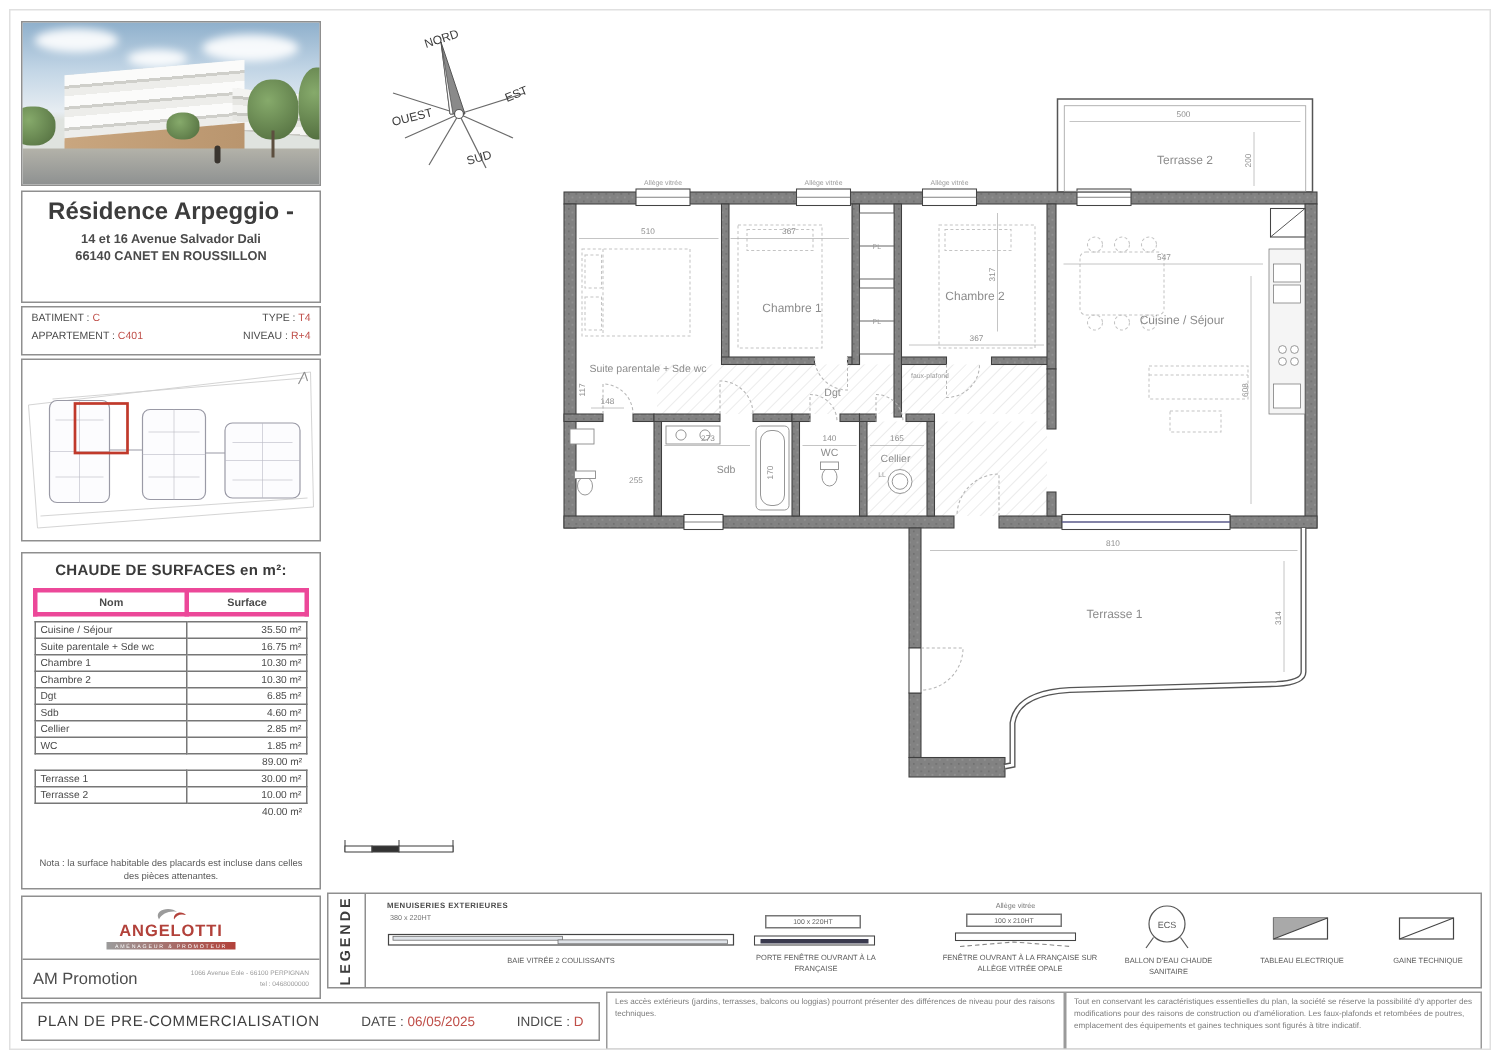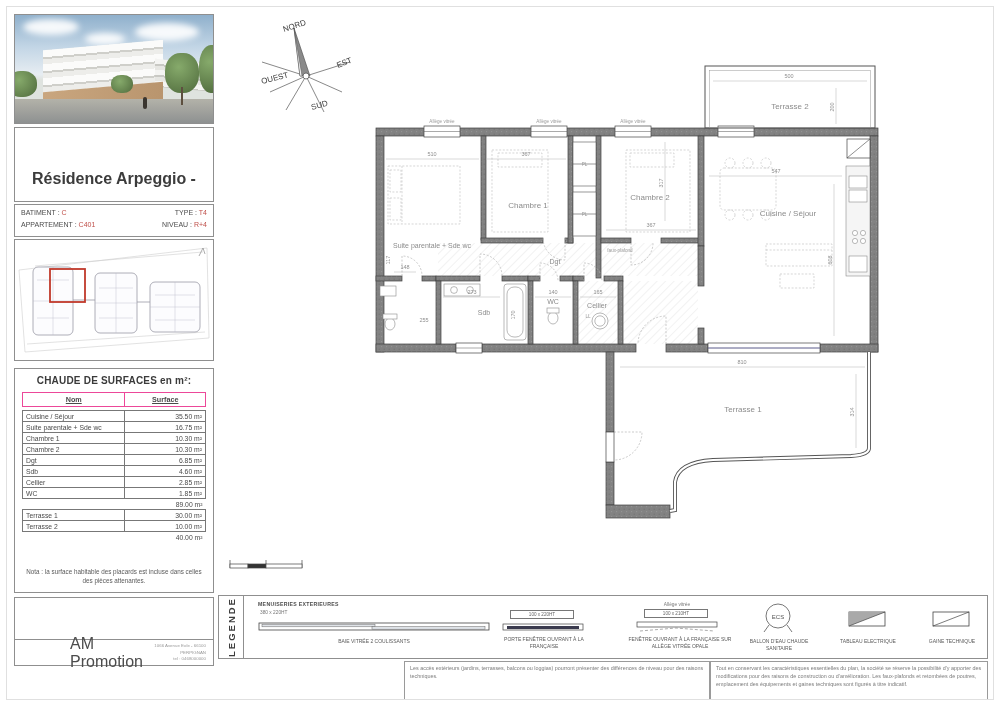--- a/index.html
+++ b/index.html
@@ -17,53 +17,53 @@
       background:repeating-linear-gradient(180deg,#f4f4f2 0 5px,#c9c9c4 5px 7px,#e6e6e2 7px 11px);}
   .bldg-base{position:absolute;left:28px;top:72px;width:120px;height:18px;transform:skewY(-5deg);
       background:linear-gradient(90deg,#c9a67f,#b9956e);}
   .ground{position:absolute;left:0;bottom:0;width:100%;height:24px;
       background:linear-gradient(180deg,#b3b2a9,#8e9191);}
   .tree{position:absolute;border-radius:45%;background:radial-gradient(circle at 40% 35%,#86aa6b,#4f6a3c);}
   .trunk{position:absolute;width:2px;background:#5d4f3f;}
   .person{position:absolute;left:128px;bottom:14px;width:4px;height:12px;background:#3a352f;border-radius:2px;}
   
   #titleblock{left:14px;top:127px;width:200px;height:75px;text-align:center;padding-top:5px;}
-  .res-title{font-size:16px;font-weight:bold;color:#3c3c3c;line-height:1.12;margin-top:37px;}
+  .res-title{font-size:16px;font-weight:bold;color:#3c3c3c;line-height:1.12;}
   .res-addr{font-size:8.5px;font-weight:bold;color:#4a4a4a;margin-top:3px;line-height:1.3;}
   
   #unitinfo{left:14px;top:204px;width:200px;height:33px;font-size:7px;color:#4c4c4c;padding:4px 6px;}
   .u-row{display:flex;justify-content:space-between;margin-bottom:5px;}
   .u-pair{white-space:nowrap;}
   .red{color:#bf4e48;}
   
   #siteplan{left:14px;top:239px;width:200px;height:122px;}
   
   #surfaces{left:14px;top:368px;width:200px;height:225px;padding:4px 7px;}
   .surf-title{font-size:10px;font-weight:bold;text-align:center;color:#3a3a3a;letter-spacing:.2px;margin:2px 0 6px;}
   table.surf{width:100%;border-collapse:collapse;font-size:6.8px;color:#4a4a4a;}
-  table.surf th{border:1px solid #ec4899;font-size:7.2px;padding:2px 0;text-decoration:underline;}
+  table.surf th{border:3px solid #ec4899;font-size:7.2px;padding:2px 0;}
   table.surf td{border:1px solid #777;padding:1.5px 3px;}
   table.surf td.val{text-align:right;width:44%;}
   table.surf tr.nob td{border:none;padding:1.5px 3px;}
   table.surf tr.spacer td{border:none;padding:1.5px;}
   .nota{font-size:6.3px;color:#5a5a5a;text-align:center;margin-top:26px;line-height:1.35;}
   
   #logos{left:14px;top:597px;width:200px;height:69px;}
   .logo-row{display:flex;height:41px;border-bottom:1px solid #8f8f8f;}
   .logo-cell{flex:1;display:flex;flex-direction:column;align-items:center;justify-content:center;}
   .logo-cell + .logo-cell{border-left:1px solid #bbb;}
   .ang-name{font-size:11px;font-weight:bold;color:#b2413a;letter-spacing:.6px;}
   .ang-tag{font-size:3.5px;color:#fff;background:linear-gradient(90deg,#9b9b9b,#b2413a);
            padding:.5px 6px;letter-spacing:1.2px;margin-top:1px;}
   .moreau1{font-size:13px;font-weight:bold;color:#2a2b2f;line-height:.95;}
   .moreau2{font-size:13px;font-weight:bold;color:#2a2b2f;line-height:.95;}
   .moreau-w{color:#3a3b44;font-style:italic;}
   .moreau-tag{font-size:3.4px;color:#9a9a9a;letter-spacing:.6px;margin-top:1.5px;}
   .am-row{display:flex;align-items:center;height:26px;padding:0 7px;justify-content:space-between;}
-  .am-name{font-size:16px;color:#4c4c4c;margin-left:48px;}
+  .am-name{font-size:11px;color:#4c4c4c;}
   .m-addr{font-size:4.4px;color:#9a9a9a;text-align:right;line-height:1.5;}
   
   #footerbar{left:14px;top:668px;width:386px;height:26px;display:flex;align-items:center;
              font-size:10px;color:#3f3f3f;padding:0 10px;justify-content:space-between;}
   .fb-title{letter-spacing:.4px;}
   .fb-pair{white-space:nowrap;font-size:9px;color:#4a4a4a;}
   
   #legendbox{left:218px;top:595px;width:770px;height:64px;display:flex;}
   #legend-title-cell{width:24px;border-right:1px solid #8f8f8f;position:relative;}
   #legend-title-cell span{position:absolute;left:50%;top:50%;transform:translate(-50%,-50%) rotate(-90deg);
@@ -100,20 +100,24 @@
     <div class="tree" style="left:150px;top:38px;width:34px;height:40px;"></div>
     <div class="trunk" style="left:166px;top:72px;height:18px;"></div>
     <div class="tree" style="left:184px;top:30px;width:26px;height:48px;"></div>
     <div class="tree" style="left:-8px;top:56px;width:30px;height:26px;"></div>
     <div class="tree" style="left:96px;top:60px;width:22px;height:18px;"></div>
     <div class="person"></div>
   </div>
 
   <div id="titleblock" class="box">
     <div class="res-title">Résidence Arpeggio -</div>
+    <div class="res-addr">
+      <div>14 et 16 Avenue Salvador Dali</div>
+      <div>66140 CANET EN ROUSSILLON</div>
+    </div>
   </div>
 
   <div id="unitinfo" class="box">
     <div class="u-row">
       <span class="u-pair"><span>BATIMENT :</span>
         <span class="red">C</span></span>
       <span class="u-pair"><span>TYPE :</span>
         <span class="red">T4</span></span>
     </div>
     <div class="u-row">
@@ -220,30 +224,45 @@
             <td></td>
             <td class="val">40.00 m²</td>
           </tr>
     </tbody>
       </table>
     <div class="nota">Nota : la surface habitable des placards est incluse dans celles des pièces attenantes.</div>
   </div>
 
   <div id="logos" class="box">
     <div class="logo-row">
+      <div class="logo-cell">
+        <svg width="40" height="11" viewBox="0 0 40 11">
+          <path d="M12,9 C8,2 20,0 24,4 C19,3 14,5 12,9 Z" fill="#9b9b9b"></path>
+          <path d="M22,9 C21,4 28,3 30,6 C26,5 24,6 22,9 Z" fill="#b2413a"></path>
+        </svg>
+        <div class="ang-name">ANGELOTTI</div>
+        <div class="ang-tag">AMÉNAGEUR &amp; PROMOTEUR</div>
+      </div>
     </div>
     <div class="am-row">
       <div class="am-name">AM Promotion</div>
       <div class="m-addr">
         <div>1066 Avenue Eole - 66100 PERPIGNAN</div>
         <div>tel : 0468000000</div>
       </div>
     </div>
   </div>
 
+  <div id="footerbar" class="box">
+    <span class="fb-title">PLAN DE PRE-COMMERCIALISATION</span>
+    <span class="fb-pair"><span>DATE :</span>
+      <span class="red">06/05/2025</span></span>
+    <span class="fb-pair"><span>INDICE :</span>
+      <span class="red">D</span></span>
+  </div>
 
   <svg style="position:absolute;left:256px;top:18px;" width="110" height="102" viewBox="0 0 110 102">
     <g stroke="#6a6a6a" stroke-width="0.8">
       <line x1="50" y1="58" x2="94" y2="44"></line>
       <line x1="50" y1="58" x2="6" y2="44"></line>
       <line x1="50" y1="58" x2="68" y2="94"></line>
       <line x1="50" y1="58" x2="30" y2="92"></line>
       <line x1="50" y1="58" x2="86" y2="74"></line>
       <line x1="50" y1="58" x2="14" y2="74"></line>
     </g>

